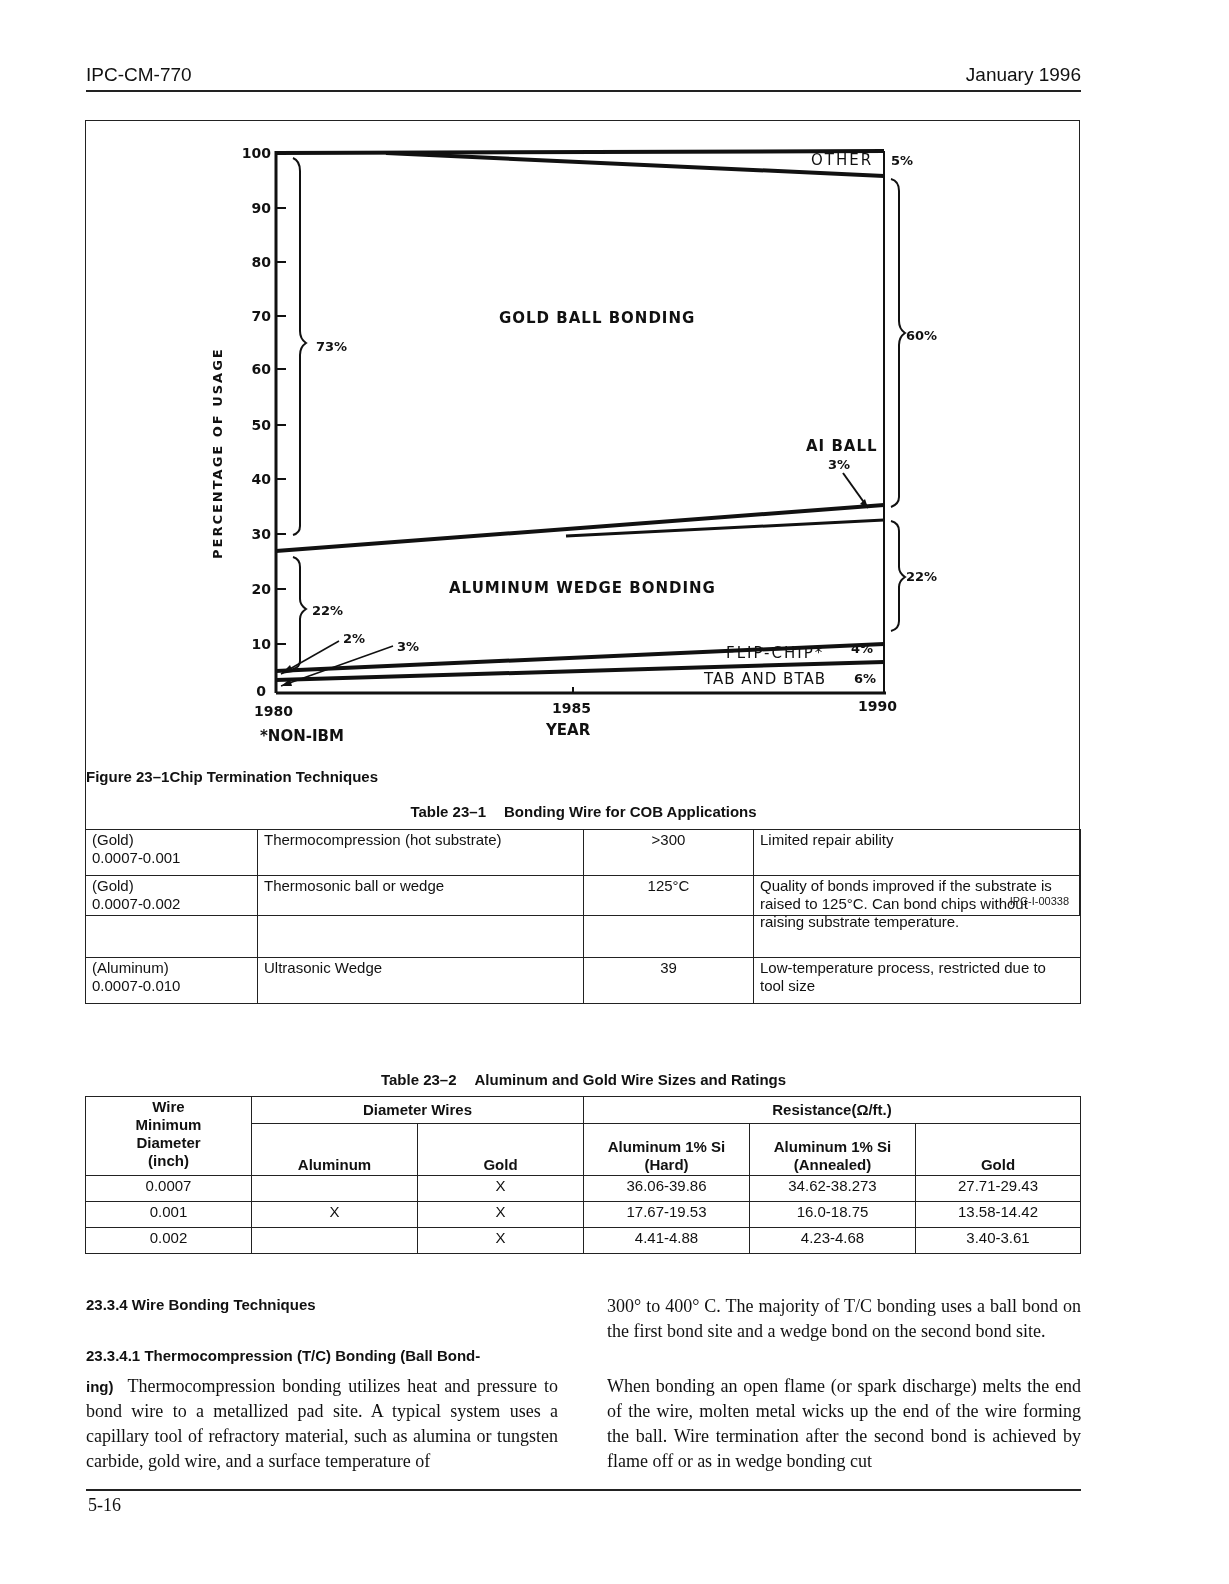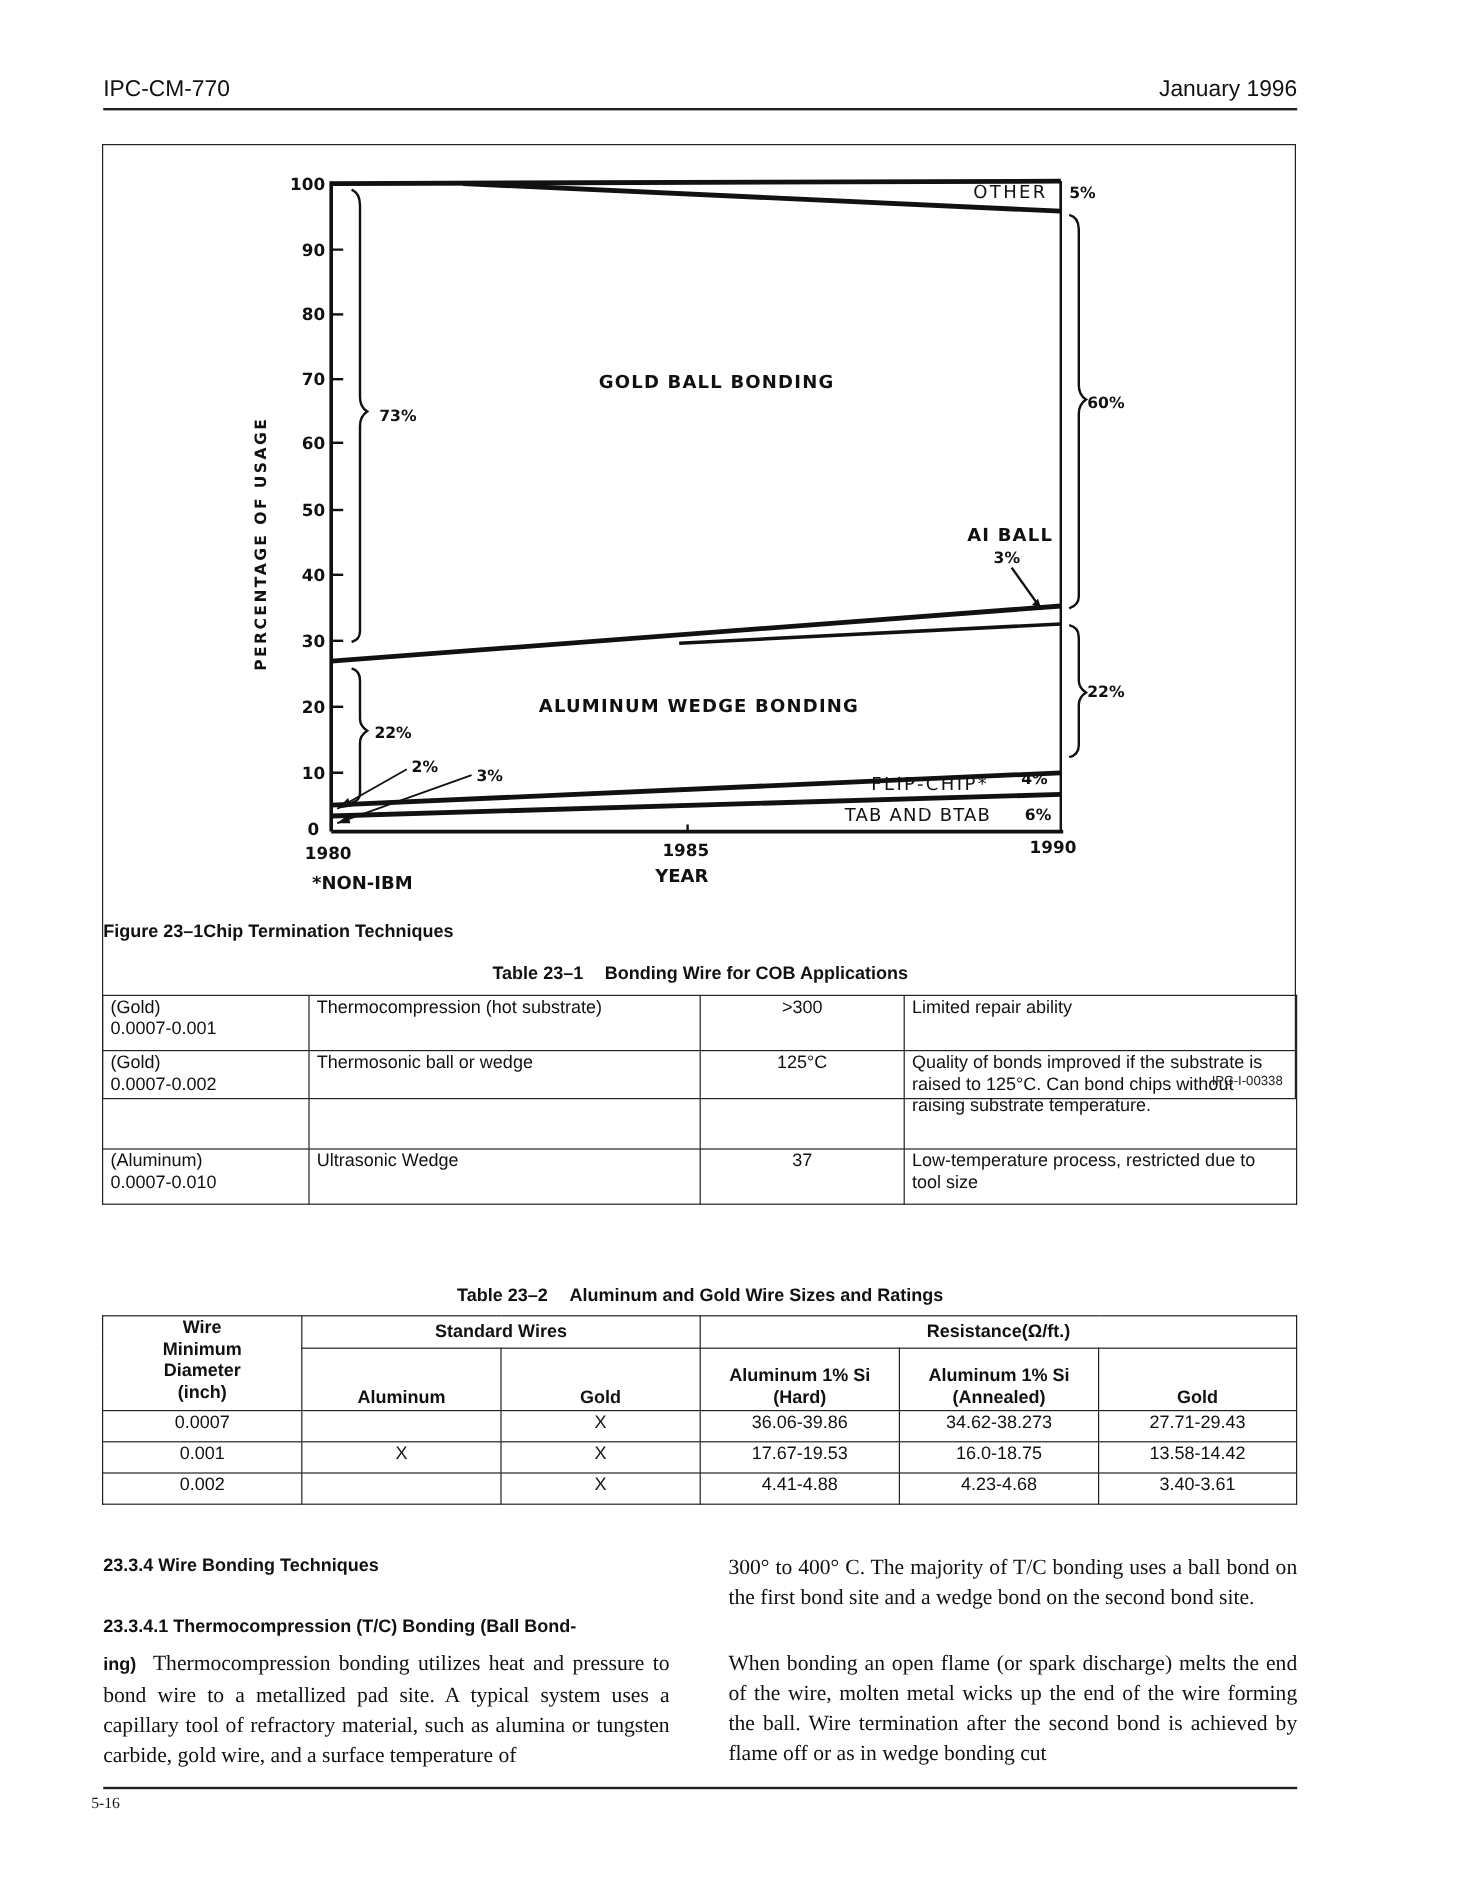--- a/index.html
+++ b/index.html
@@ -17,21 +17,21 @@
   .tcaption { position: absolute; left: 86px; width: 995px; text-align: center; font-size: 15px; font-weight: bold; }
   .tcaption .num { margin-right: 18px; }
   table { border-collapse: collapse; position: absolute; left: 85px; width: 996px; font-size: 15px; }
   td, th { border: 1.5px solid #222; padding: 1px 6px; vertical-align: top; line-height: 18px; }
   th { font-weight: bold; vertical-align: bottom; text-align: center; }
   .c { text-align: center; }
   .body-text { font-family: "Liberation Serif", serif; font-size: 18px; line-height: 25px; text-align: justify; }
   .sec { font-family: "Liberation Sans", sans-serif; font-weight: bold; font-size: 15px; }
   .col-left { position: absolute; left: 86px; width: 472px; }
   .col-right { position: absolute; left: 607px; width: 474px; }
-  .footer { position: absolute; left: 76px; top: 1495px; font-family: "Liberation Serif", serif; font-size: 13px; }
+  .footer { position: absolute; left: 88px; top: 1495px; font-family: "Liberation Serif", serif; font-size: 18px; }
   .chart-text { font-family: "DejaVu Sans", sans-serif; font-weight: bold; fill: #111; }
 </style>
 </head>
 <body>
 
 <div class="abs hdr hdr-left">IPC-CM-770</div>
 <div class="abs hdr hdr-right" style="right:148px;">January 1996</div>
 <div class="hrule" style="top:90px;"></div>
 
 <div class="figbox">
@@ -164,21 +164,21 @@
     <td>Thermosonic ball or wedge</td>
     <td class="c">125°C</td>
     <td>Quality of bonds improved if the substrate is raised to 125°C. Can bond chips without raising substrate temperature.</td>
   </tr>
   <tr style="height:46px;">
     <td>
           <div>(Aluminum)</div>
           <div>0.0007-0.010</div>
         </td>
     <td>Ultrasonic Wedge</td>
-    <td class="c">37</td>
+    <td class="c">39</td>
     <td>Low-temperature process, restricted due to tool size</td>
   </tr>
 </tbody>
   </table>
 
 <div class="tcaption" style="top:1071px;">
   <span class="num">Table 23–2</span><span>Aluminum and Gold Wire Sizes and Ratings</span>
 </div>
 <table style="top:1096px;">
   <colgroup>
@@ -190,21 +190,21 @@
       <col>
     </colgroup>
   <tbody>
       <tr>
     <th rowspan="2" style="vertical-align:top;">
       <div>Wire</div>
           <div>Minimum</div>
           <div>Diameter</div>
           <div>(inch)</div>
     </th>
-    <th colspan="2" style="vertical-align:middle;height:24px;">Standard Wires</th>
+    <th colspan="2" style="vertical-align:middle;height:24px;">Diameter Wires</th>
     <th colspan="3" style="vertical-align:middle;">Resistance(Ω/ft.)</th>
   </tr>
   <tr style="height:52px;">
     <th>Aluminum</th>
     <th>Gold</th>
     <th>
           <div>Aluminum 1% Si</div>
           <div>(Hard)</div>
         </th>
     <th>

